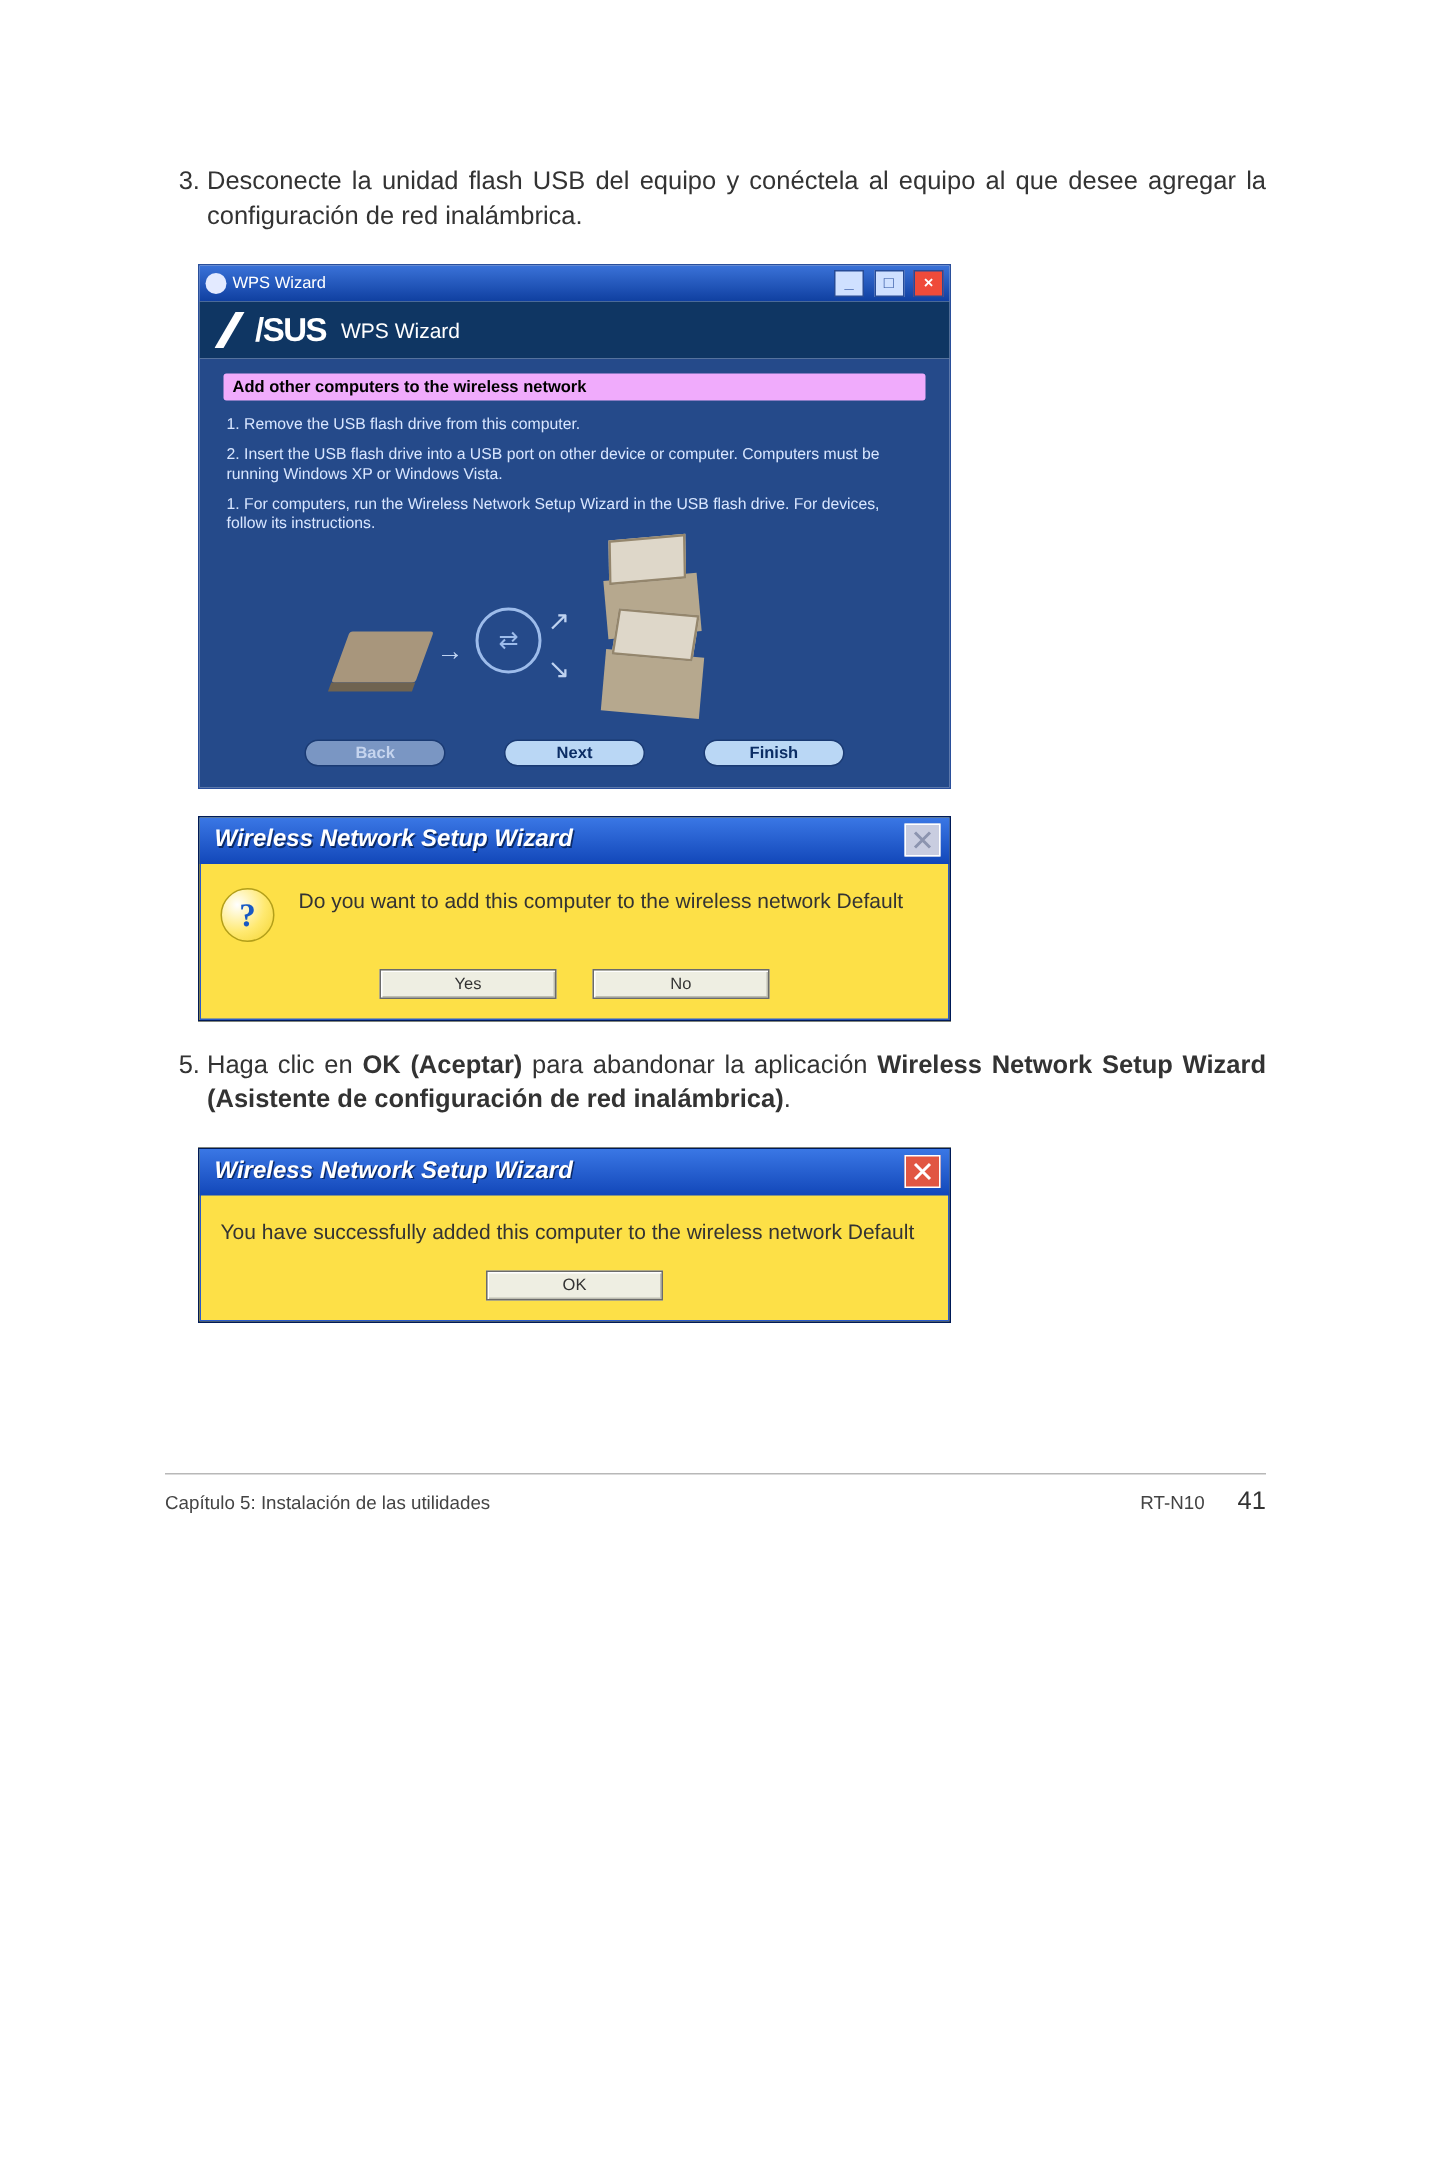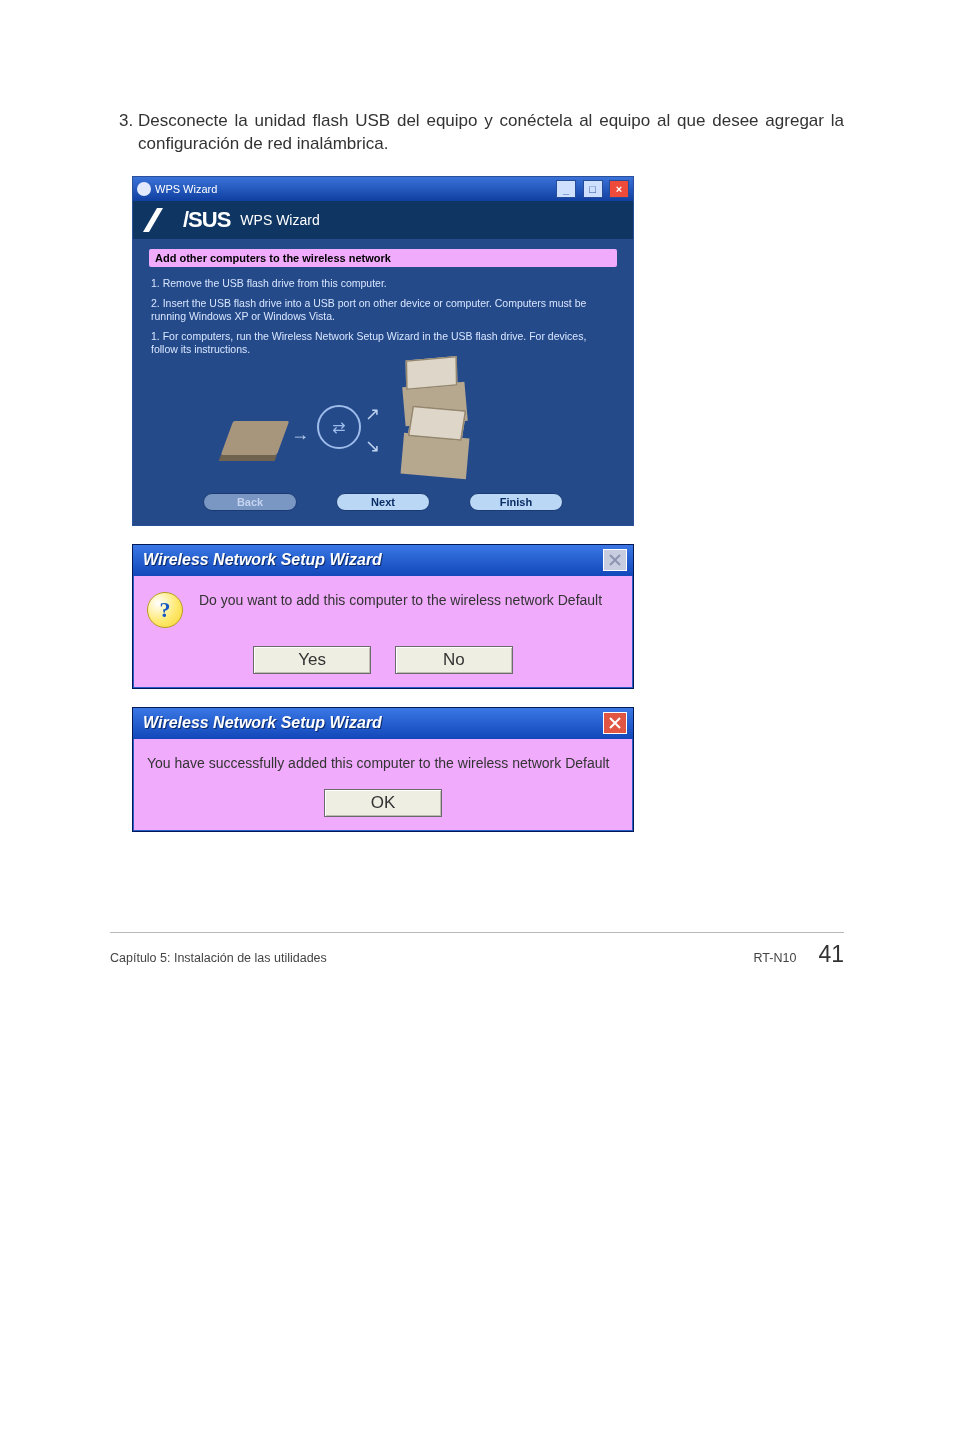--- a/index.html
+++ b/index.html
@@ -55,21 +55,21 @@
   }
   .winbtns .min, .winbtns .max { background:#cfe0ff; color:#274e9e;}
   .winbtns .close { background:#ef4b3a; color:#fff;}
 
   .wps-header {
     background:#0f3663;
     padding: 6px 10px;
     display:flex; align-items:center; gap:10px;
   }
   .wps-header .brand {
-    display:flex; align-items:center; gap:14px;
+    display:flex; align-items:center; gap:1px;
   }
   .wps-header .brand div {
     font-size:22px; font-weight:bold; color:#fff;
     font-family: Arial Black, Arial, sans-serif;
     letter-spacing:-1px;
   }
   .wps-header .slash {
     width:26px; height:24px;
   }
   .wps-header .title {
@@ -139,21 +139,21 @@
     font-size:11px; font-weight:bold;
     border:1px solid #1a3a73;
   }
   .wps-btn.enabled { background:#bad7f5; color:#0b2d65;}
   .wps-btn.disabled { background:#7a96c3; color:#c5d4ee;}
 
   
   .xp-dialog {
     margin: 14px 0 18px 22px;
     border: 1px solid #001a57;
-    background:#f0abfc;
+    background:#fde047;
     width: 500px;
     box-shadow: 0 0 0 1px #2b5cc9 inset;
   }
   .xp-title {
     background: linear-gradient(#3a77e5, #1247b9);
     padding: 4px 6px 5px 10px;
     display:flex; justify-content:space-between; align-items:center;
   }
   .xp-title-text {
     color:#fff; font-weight:bold; font-size:16px; font-style: italic;
@@ -180,37 +180,37 @@
     font-family: Georgia, serif;
   }
   .xp-btn-row {
     text-align:center; margin-top:18px;
   }
   .xp-btn {
     display:inline-block;
     min-width:76px;
     padding:3px 20px;
     margin:0 10px;
-    font-size:17px;
+    font-size:11px;
     background:#eeeee2;
     border:1px solid #6b6b6b;
     box-shadow: 1px 1px 0 #fff inset, -1px -1px 0 #bdbdb1 inset;
   }
 
   
   .footer-sep {
     height:1px; background:#b8b8b8; margin: 100px 0 8px 0;
   }
   .page-footer {
     display:flex; justify-content:space-between; align-items:baseline;
     font-size:12.5px; color:#444;
     padding-bottom: 12px;
   }
   .page-footer .right { display:flex; align-items:baseline; gap:22px; }
-  .page-footer .pnum { font-size:23px; color:#333; }
+  .page-footer .pnum { font-size:17px; color:#333; }
 </style>
 </head>
 <body>
 
 <div class="page">
 
   <ol class="steps" start="3">
     <li>Desconecte la unidad flash USB del equipo y conéctela al equipo al que desee agregar la configuración de red inalámbrica.</li>
   </ol>
 
@@ -274,20 +274,25 @@
         <div class="q-icon">?</div>
         <div>Do you want to add this computer to the wireless network Default</div>
       </div>
       <div class="xp-btn-row">
         <span class="xp-btn">Yes</span>
         <span class="xp-btn">No</span>
       </div>
     </div>
   </div>
 
+  <ol class="steps" start="5">
+    <li style="text-align:justify;">
+      <span>Haga clic en </span><span class="bold">OK (Aceptar)</span><span> para abandonar la aplicación </span><span class="bold">Wireless Network Setup Wizard (Asistente de configuración de red inalámbrica)</span><span>.</span>
+    </li>
+  </ol>
 
   <div class="xp-dialog">
     <div class="xp-title">
       <span class="xp-title-text">Wireless Network Setup Wizard</span>
       <span class="xp-close">
         <svg width="14" height="12" viewBox="0 0 14 12">
             <path d="M2 1 L12 11 M12 1 L2 11" stroke="#fff" stroke-width="2"></path>
           </svg>
       </span>
     </div>

